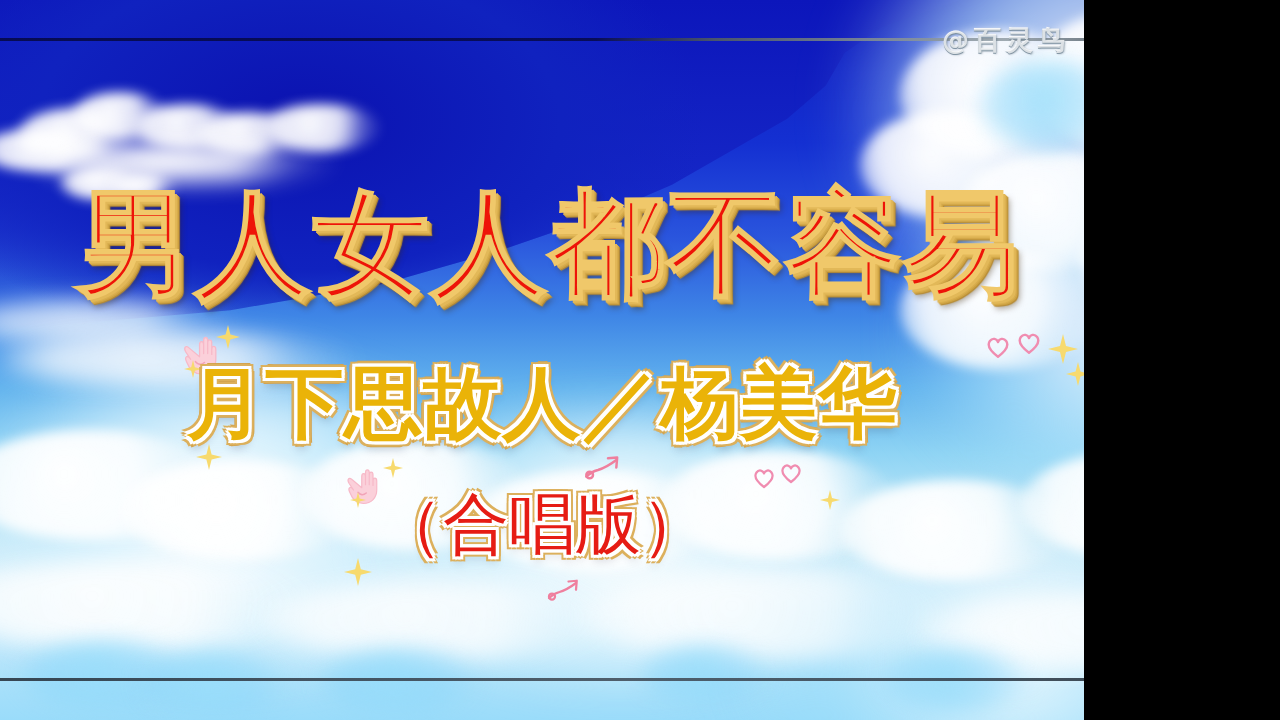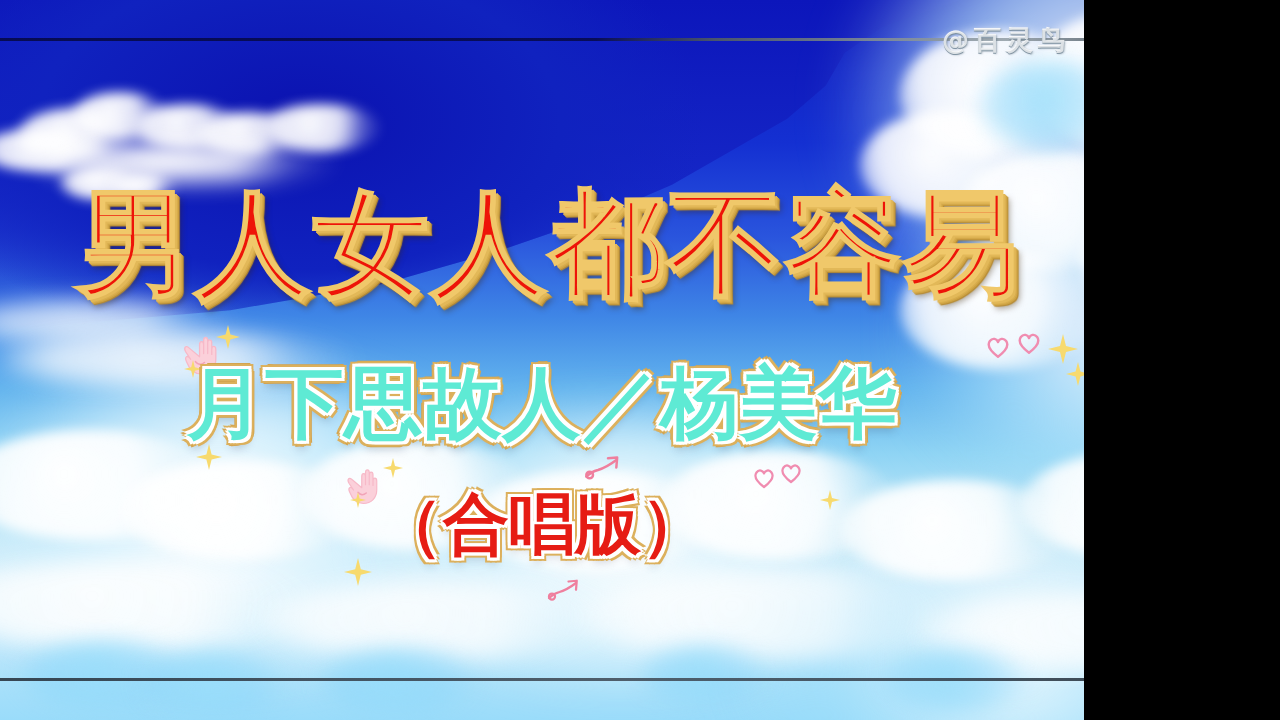--- a/index.html
+++ b/index.html
@@ -141,39 +141,39 @@
   .sub-title {
     position: absolute;
     top: 364px;
     left: 0; right: 0;
     text-align: center;
     font-family: "DejaVu Sans", sans-serif;
     font-weight: 900;
     font-size: 78px;
     line-height: 1;
     letter-spacing: 1px;
-    color: #5eead4;
+    color: #eab308;
     text-shadow:
       -1px -1px 0 #fff, 1px -1px 0 #fff, -1px 1px 0 #fff, 1px 1px 0 #fff,
       -3px 0 0 #fff, 3px 0 0 #fff, 0 -3px 0 #fff, 0 3px 0 #fff,
       -3px -3px 0 #fff, 3px -3px 0 #fff, -3px 3px 0 #fff, 3px 3px 0 #fff,
       -5px 0 0 #dcb05c, 5px 0 0 #dcb05c, 0 -5px 0 #dcb05c, 0 5px 0 #dcb05c,
       -5px -5px 0 #dcb05c, 5px -5px 0 #dcb05c, -5px 5px 0 #dcb05c, 5px 5px 0 #dcb05c,
       -6px -2px 0 #d3a450, 6px 2px 0 #d3a450, -2px 6px 0 #d3a450, 2px -6px 0 #d3a450,
       0 8px 9px rgba(50,60,90,0.25);
     white-space: nowrap;
   }
 
   .edition-title {
     position: absolute;
     top: 492px;
     left: 0; right: 0;
     text-align: center;
     font-family: "DejaVu Sans", sans-serif;
-    font-weight: 700;
+    font-weight: 400;
     font-size: 66px;
     line-height: 1;
     letter-spacing: 0px;
     color: #e61c14;
     text-shadow:
       -1px -1px 0 #fff, 1px -1px 0 #fff, -1px 1px 0 #fff, 1px 1px 0 #fff,
       -3px 0 0 #fff, 3px 0 0 #fff, 0 -3px 0 #fff, 0 3px 0 #fff,
       -3px -3px 0 #fff, 3px -3px 0 #fff, -3px 3px 0 #fff, 3px 3px 0 #fff,
       -5px 0 0 #dcb05c, 5px 0 0 #dcb05c, 0 -5px 0 #dcb05c, 0 5px 0 #dcb05c,
       -5px -5px 0 #dcb05c, 5px -5px 0 #dcb05c, -5px 5px 0 #dcb05c, 5px 5px 0 #dcb05c,

